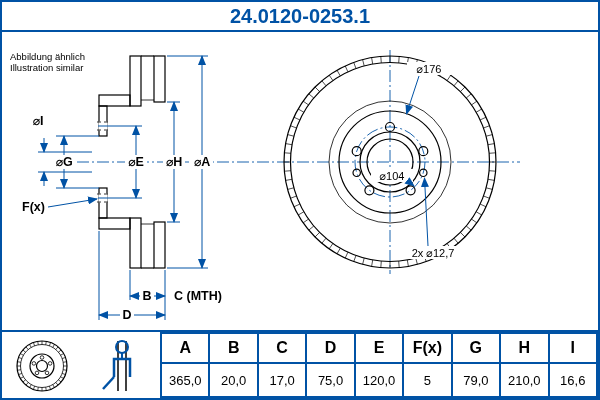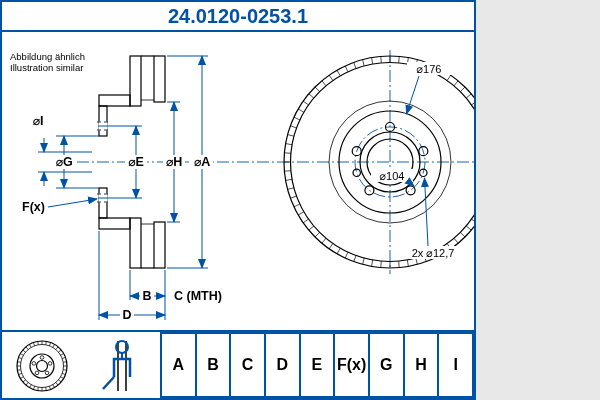--- a/index.html
+++ b/index.html
@@ -1,18 +1,18 @@
 <!DOCTYPE html>
 <html style="--accent: #0052A5;"><head>
 <meta charset="utf-8">
 <style>
   :root{ --accent:#0052A5; }
   html,body{margin:0;padding:0;background:#e8e8e8;}
   .page{
-    position:relative; width:476px; height:400px; box-sizing:border-box;
+    position:relative; width:600px; height:400px; box-sizing:border-box;
     border:2px solid var(--accent); background:#fff; overflow:hidden;
     font-family:"Liberation Sans","DejaVu Sans",sans-serif;
   }
   .hdr{
     position:absolute; top:0; left:0; right:0; height:28px;
     border-bottom:2px solid var(--accent); background:#fff;
     display:flex; align-items:center; justify-content:center; gap:36px;
     font-weight:bold; font-size:20px; color:var(--accent); z-index:3;
   }
   .note{
@@ -326,17 +326,28 @@
           <th>A</th>
           <th>B</th>
           <th>C</th>
           <th>D</th>
           <th>E</th>
           <th>F(x)</th>
           <th>G</th>
           <th>H</th>
           <th>I</th>
         </tr>
+        <tr>
+          <td>365,0</td>
+          <td>20,0</td>
+          <td>17,0</td>
+          <td>75,0</td>
+          <td>120,0</td>
+          <td>5</td>
+          <td>79,0</td>
+          <td>210,0</td>
+          <td>16,6</td>
+        </tr>
       </tbody>
         </table>
     </div>
   </div>
 </div>
 
 </body></html>

